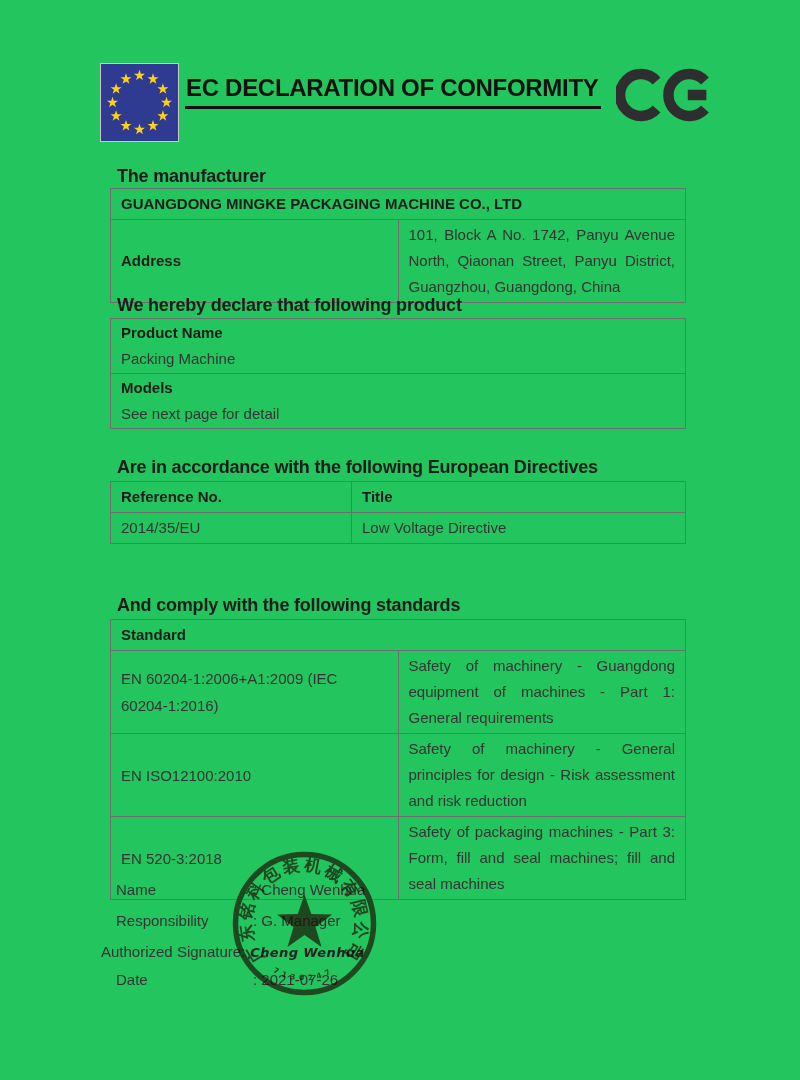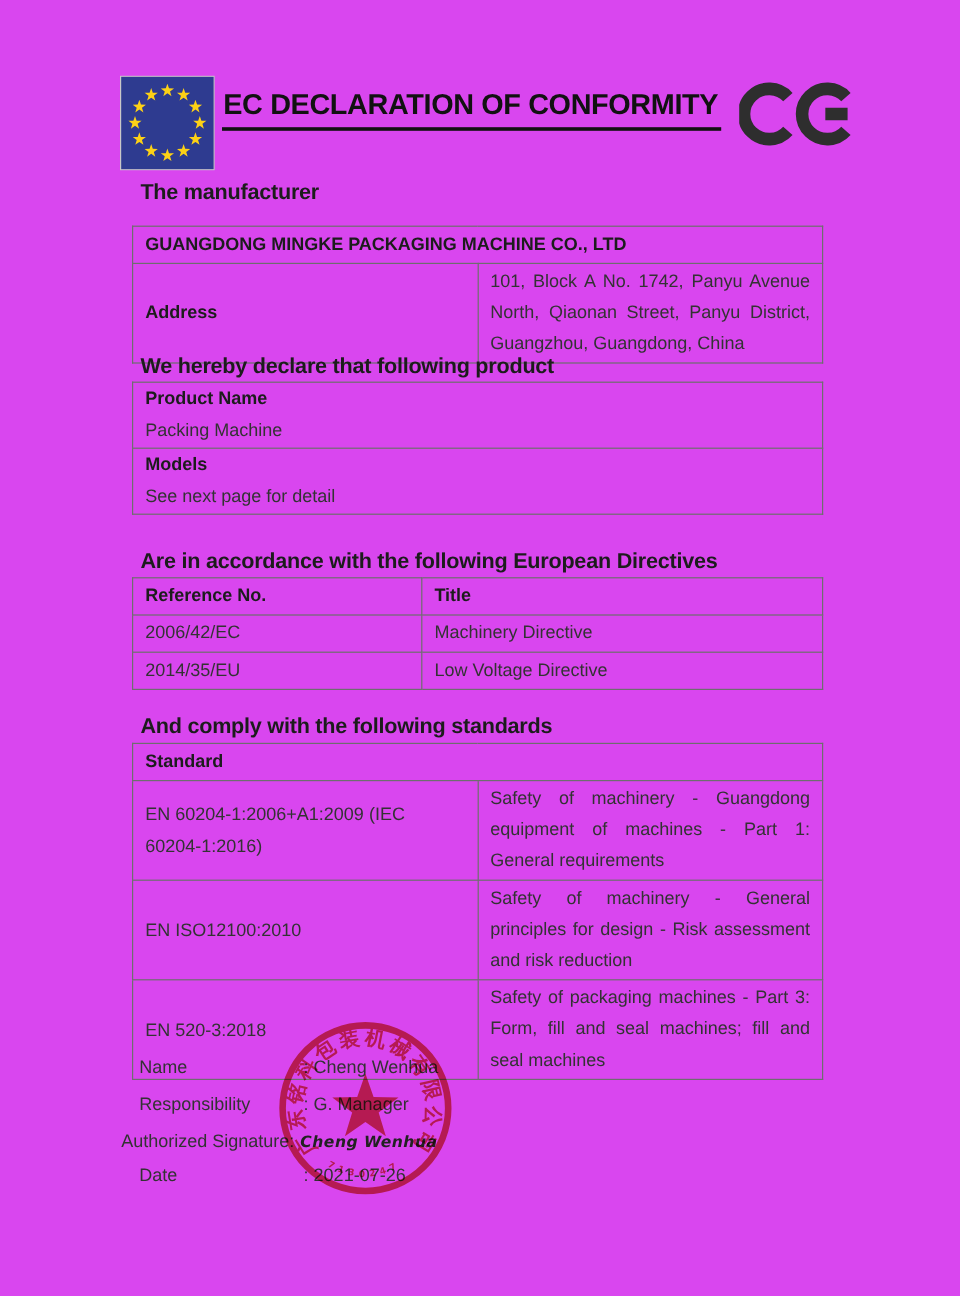--- a/index.html
+++ b/index.html
@@ -8,21 +8,21 @@
     --ce-dark:#2e2e2e;
     --stamp-color:#cf453e;
     --ink:#333333;
     --ink-bold:#1c1c1c;
     --border:#6e6e6e;
   }
   html,body{margin:0;padding:0;background:#ffffff;}
   .page{
     position:relative;
     width:800px;height:1080px;
-    background:#d946ef;
+    background:#22c55e;
     font-family:"Liberation Sans", sans-serif;
     color:var(--ink);
     overflow:hidden;
   }
   
   .eu-flag{position:absolute;left:100px;top:63px;width:79px;height:79px;}
   .doc-title{
     position:absolute;left:185px;top:74px;
     font-size:24px;font-weight:bold;color:#111;
     letter-spacing:-0.3px;white-space:nowrap;
@@ -99,21 +99,21 @@
   <div class="doc-title">EC DECLARATION OF CONFORMITY</div>
 
   <svg class="ce-mark" viewBox="0 0 124 78">
     <g stroke="var(--ce-dark)" stroke-width="13" fill="none" stroke-linecap="butt">
       <path d="M 50.3 21.6 A 26 26 0 1 0 50.3 56.4"></path>
       <path d="M 110.3 21.6 A 26 26 0 1 0 110.3 56.4"></path>
       <path d="M 89 39 H 112"></path>
     </g>
   </svg>
 
-  <div class="sec-heading" style="top:150px;">The manufacturer</div>
+  <div class="sec-heading" style="top:166px;">The manufacturer</div>
   <table class="doc" style="top:188px;">
     <tbody>
         <tr>
       <td class="bold" colspan="2">GUANGDONG MINGKE PACKAGING MACHINE CO., LTD</td>
     </tr>
     <tr>
       <td class="bold" style="width:118px;">Address</td>
       <td class="justify">101, Block A No. 1742, Panyu Avenue North, Qiaonan Street, Panyu District, Guangzhou, Guangdong, China</td>
     </tr>
   </tbody>
@@ -136,24 +136,20 @@
     </tr>
   </tbody>
     </table>
 
   <div class="sec-heading" style="top:457px;">Are in accordance with the following European Directives</div>
   <table class="doc" style="top:481px;">
     <tbody>
         <tr>
       <td class="bold" style="width:220px;">Reference No.</td>
       <td class="bold">Title</td>
-    </tr>
-    <tr>
-      <td>2006/42/EC</td>
-      <td>Machinery Directive</td>
     </tr>
     <tr>
       <td>2014/35/EU</td>
       <td>Low Voltage Directive</td>
     </tr>
   </tbody>
     </table>
 
   <div class="sec-heading" style="top:595px;">And comply with the following standards</div>
   <table class="doc" style="top:619px;">

